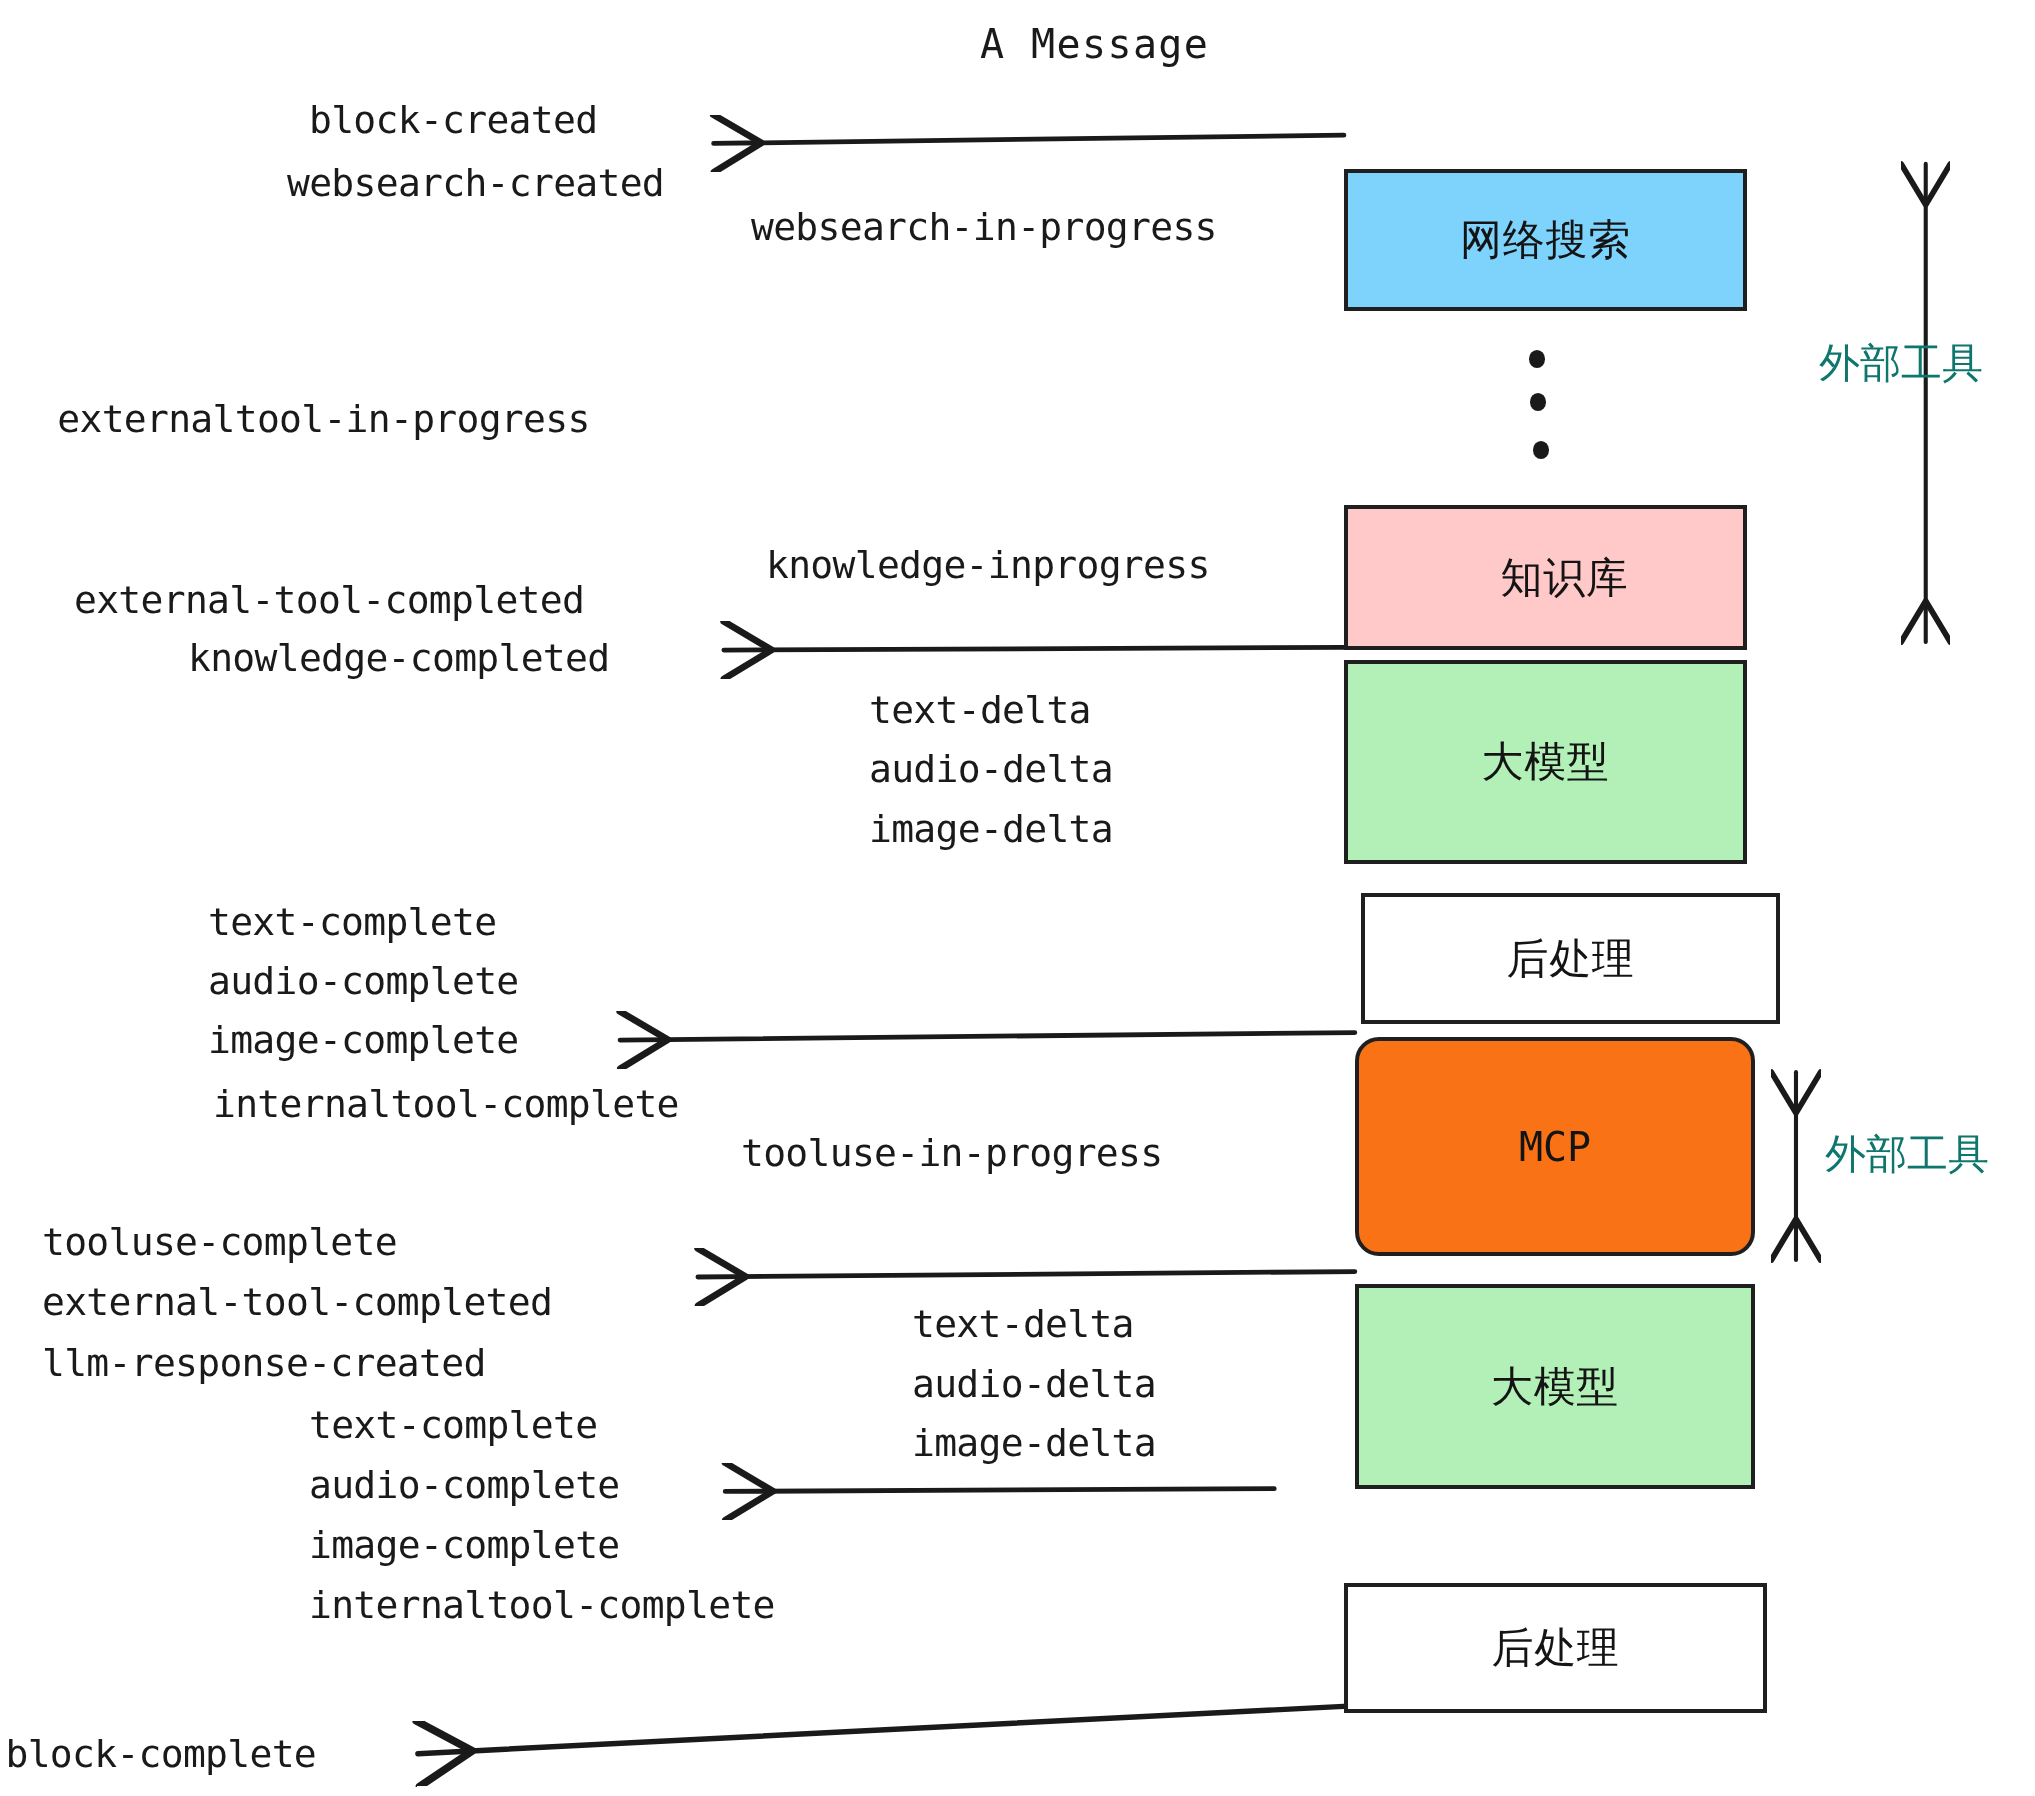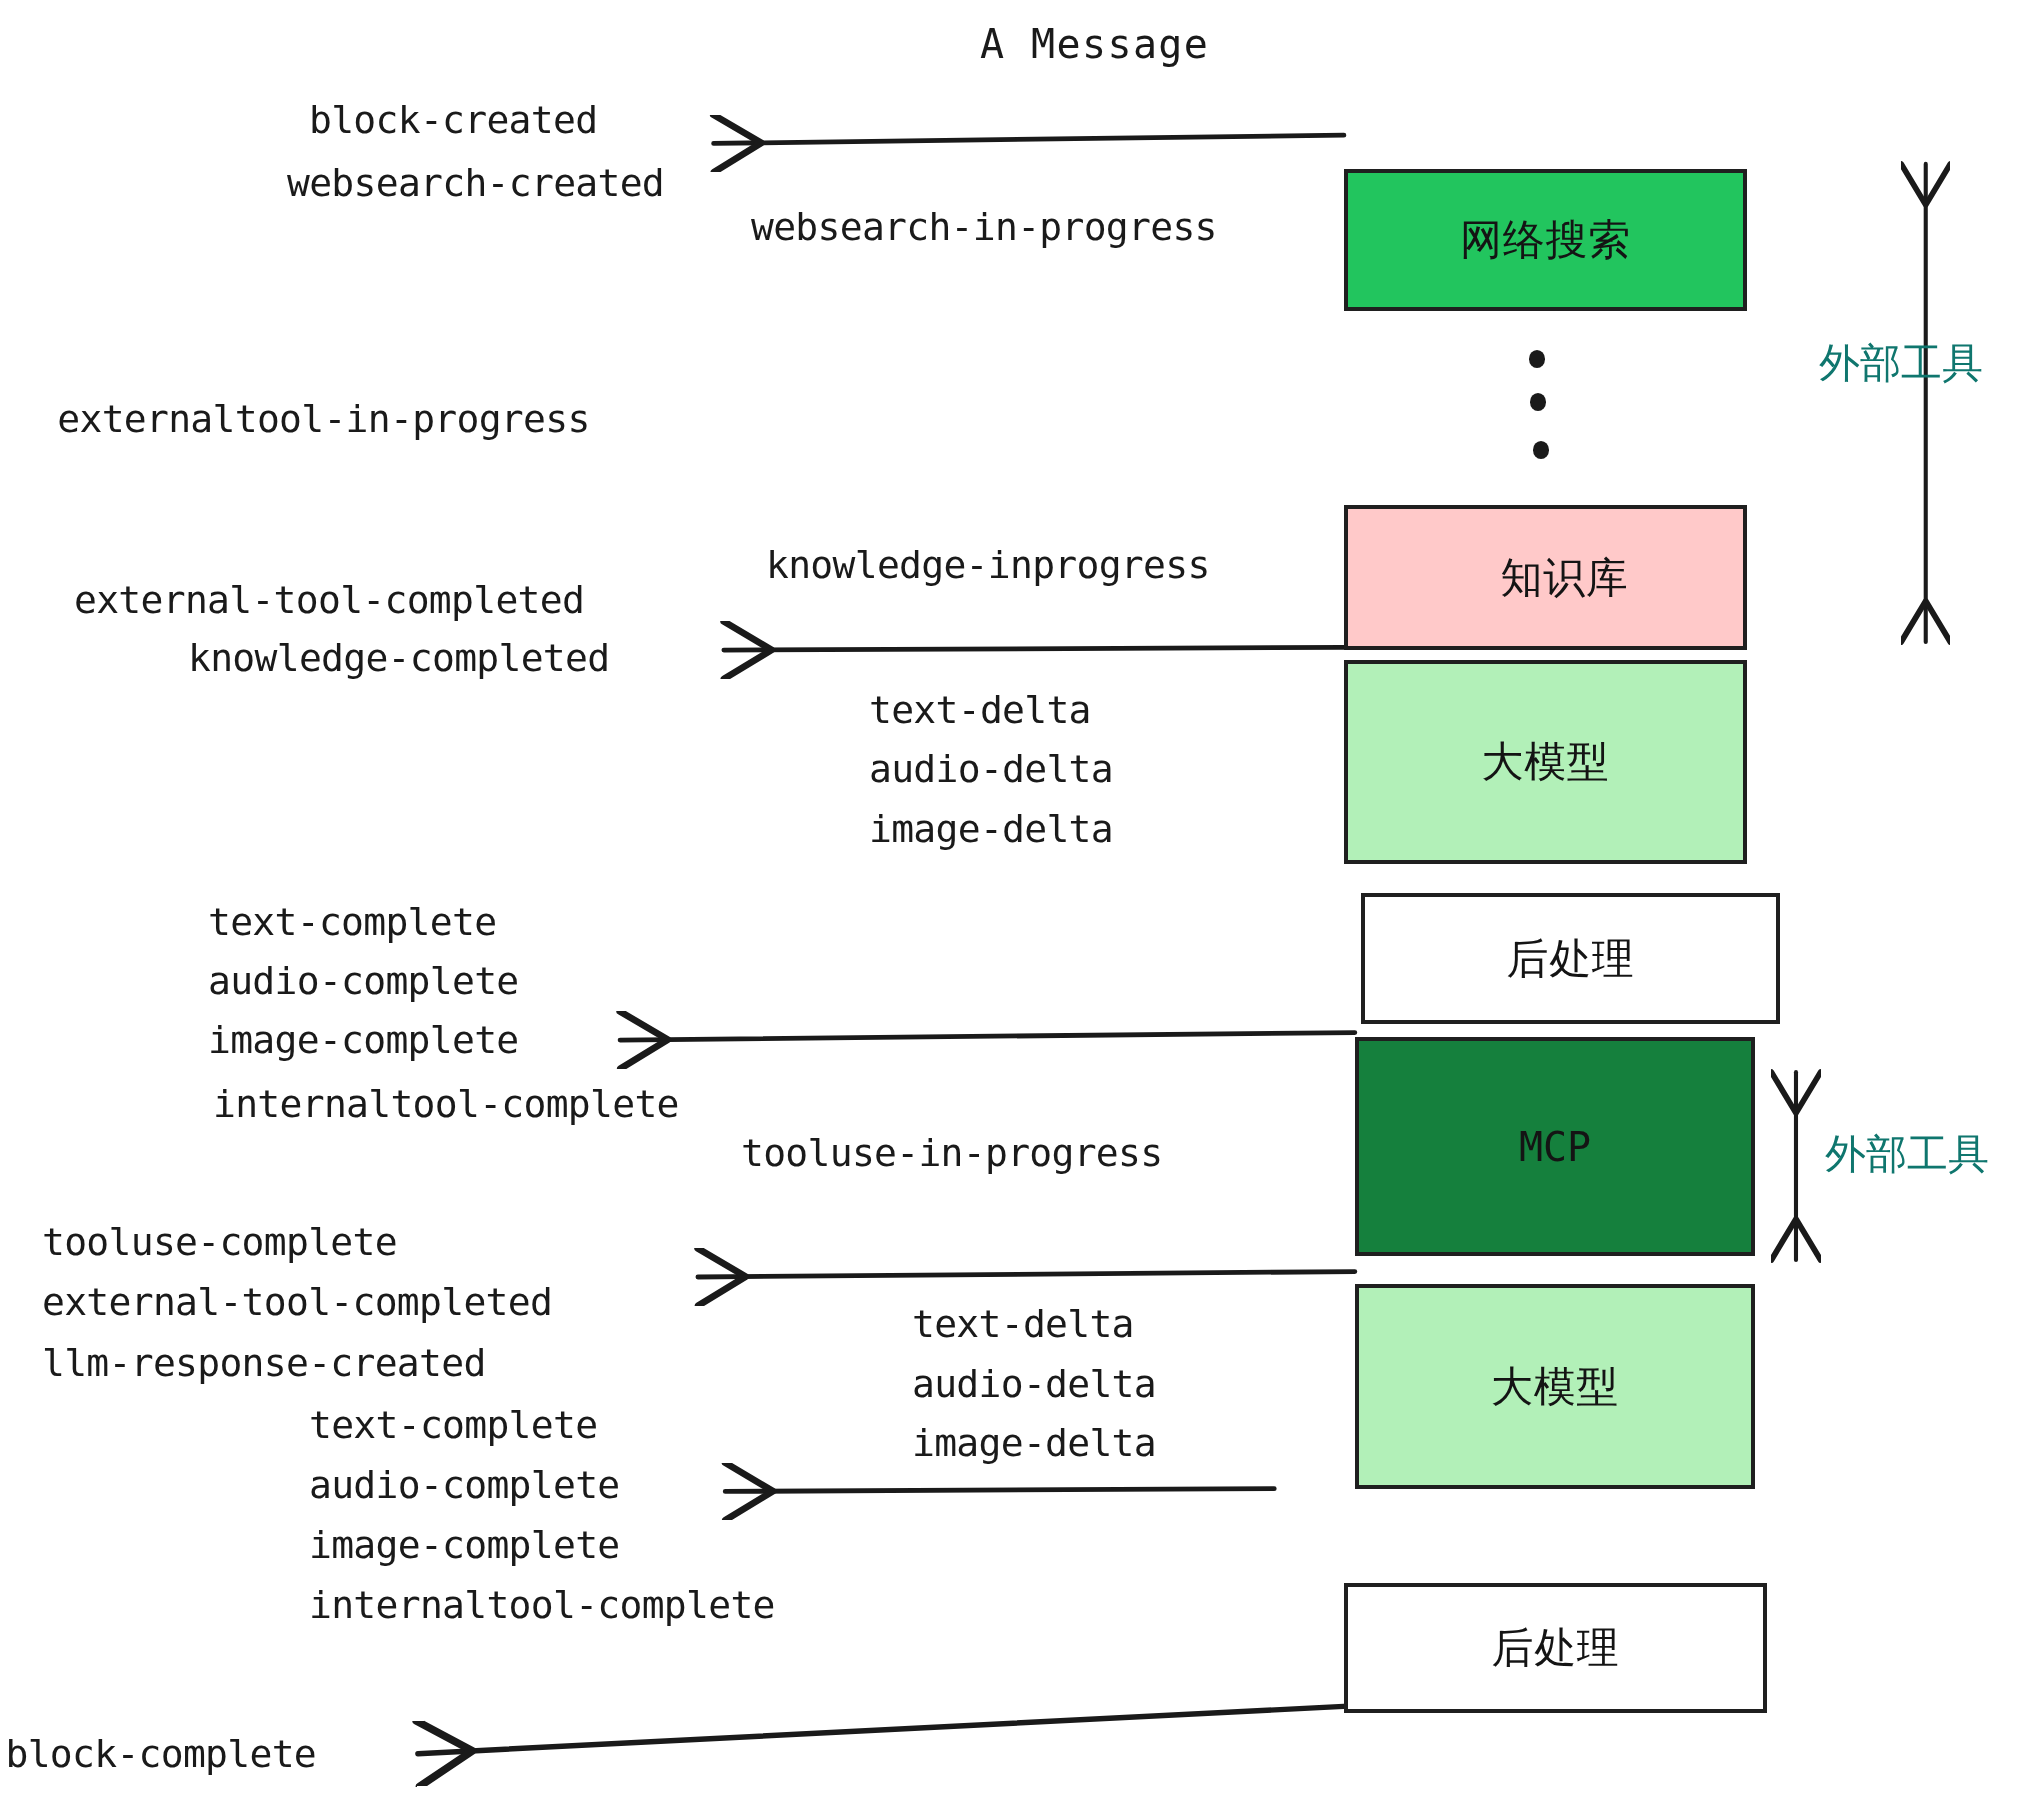--- a/index.html
+++ b/index.html
@@ -111,37 +111,37 @@
       <path d="M 2820 240 L 2820 940" fill="none" stroke="#1a1a1a" stroke-width="6" stroke-linecap="round" marker-start="url(#ah)" marker-end="url(#ah)"></path>
     </g>
 
     <g>
       <path d="M 2630 1570 L 2630 1845" fill="none" stroke="#1a1a1a" stroke-width="6" stroke-linecap="round" marker-start="url(#ah)" marker-end="url(#ah)"></path>
     </g>
   </svg>
 
   <div class="title" style="left:980px;top:20.5px;">A Message</div>
 
-  <div class="box" style="left:1344px;top:169px;width:403px;height:142px;background:#22c55e;">
+  <div class="box" style="left:1344px;top:169px;width:403px;height:142px;background:#7dd3fc;">
     <span class="blabel">网络搜索</span>
   </div>
 
   <div class="box" style="left:1344px;top:505px;width:403px;height:145px;background:#ffc9c9;padding-left:38px;">
     <span class="blabel">知识库</span>
   </div>
 
   <div class="box" style="left:1344px;top:660px;width:403px;height:204px;background:#b2f0b8;">
     <span class="blabel">大模型</span>
   </div>
 
   <div class="box" style="left:1361px;top:893px;width:419px;height:131px;background:#ffffff;">
     <span class="blabel">后处理</span>
   </div>
 
-  <div class="box mcp" style="left:1355px;top:1037px;width:400px;height:219px;background:#15803d;">
+  <div class="box mcp" style="left:1355px;top:1037px;width:400px;height:219px;background:#f97316;border-radius:24px;">
     <span class="blabel">MCP</span>
   </div>
 
   <div class="box" style="left:1355px;top:1284px;width:400px;height:205px;background:#b2f0b8;">
     <span class="blabel">大模型</span>
   </div>
 
   <div class="box" style="left:1344px;top:1583px;width:423px;height:130px;background:#ffffff;">
     <span class="blabel">后处理</span>
   </div>

